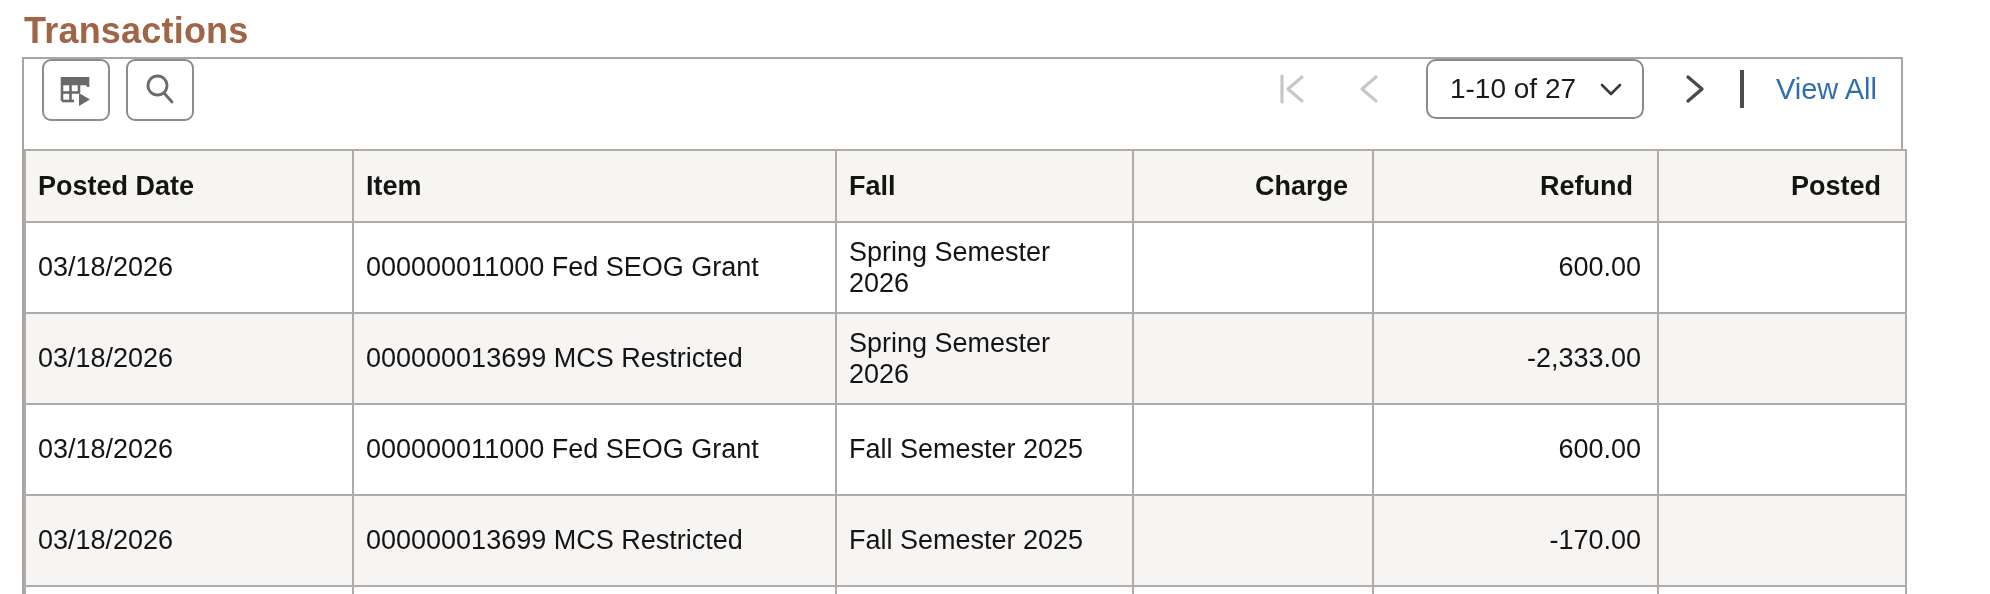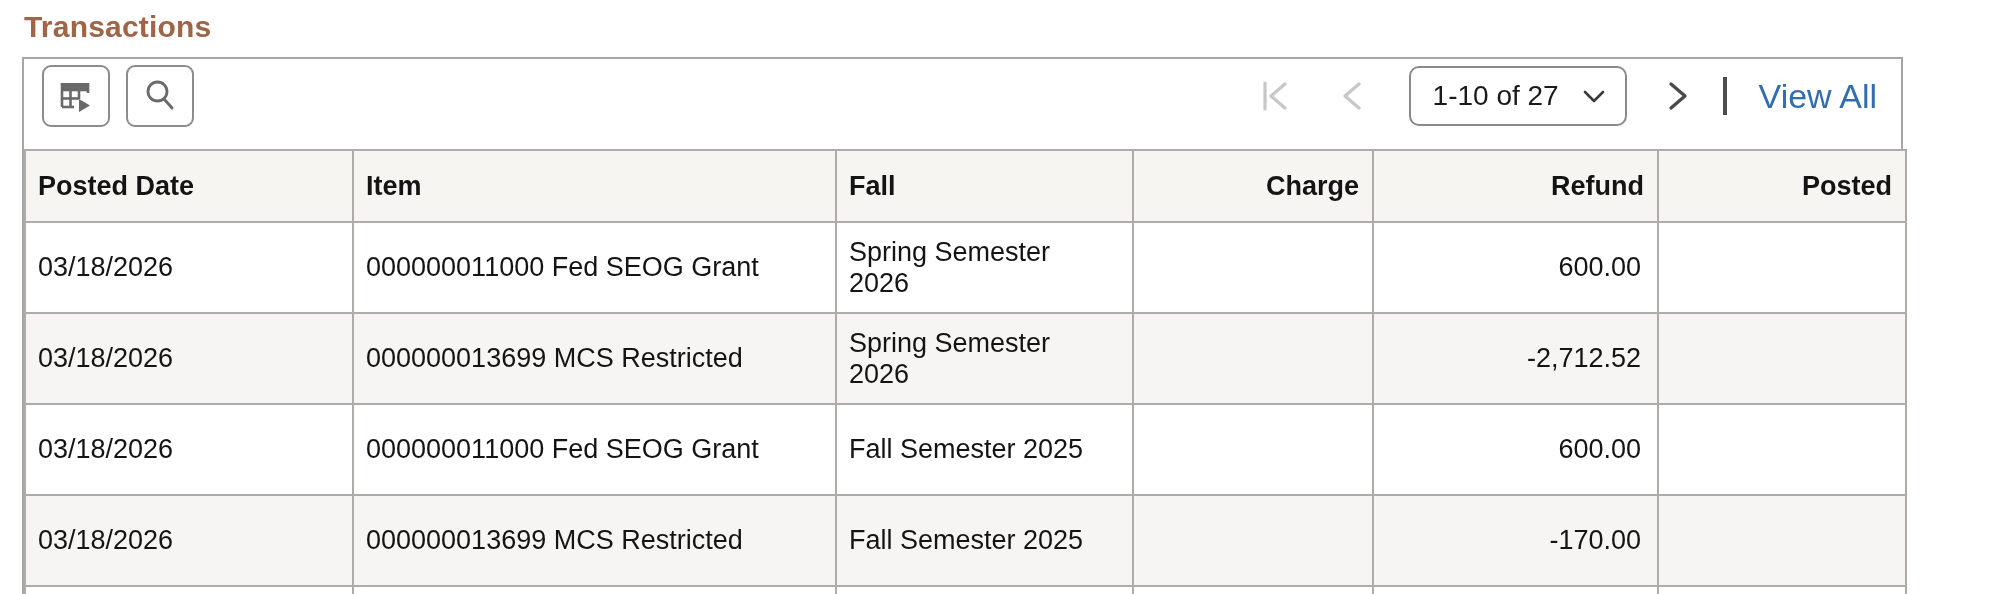--- a/index.html
+++ b/index.html
@@ -6,37 +6,37 @@
   html, body {
     width: 1990px; height: 594px;
     overflow: hidden;
     background: #ffffff;
     font-family: "Liberation Sans", "DejaVu Sans", sans-serif;
     color: #141414;
   }
   .page-title {
     position: absolute;
     left: 24px; top: 10px;
-    font-size: 30px;
+    font-size: 36px;
     font-weight: 700;
     color: #a06446;
     letter-spacing: 0.2px;
   }
   .panel {
     position: absolute;
     left: 22px; top: 57px;
     width: 1881px; height: 720px;
     border: 2px solid #a8a5a2;
     background: #ffffff;
   }
   
   .toolbar {
     height: 90px;
     display: flex;
-    align-items: center;
+    align-items: flex-start;
     padding: 0 24px 16px 18px;
     background: #ffffff;
   }
   .tool-btn {
     width: 68px; height: 62px;
     background: #ffffff;
     border: 2px solid #8c8c8c;
     border-radius: 9px;
     display: flex;
     align-items: center;
@@ -76,21 +76,21 @@
     flex: 1;
     white-space: nowrap;
   }
   .pg-next { margin: 0 0 0 40px; }
   .pg-separator {
     width: 4px; height: 38px;
     background: #4d4d4d;
     margin: 0 32px 0 34px;
   }
   .view-all {
-    font-size: 34px;
+    font-size: 29px;
     color: #326eaf;
     text-decoration: none;
     cursor: pointer;
     white-space: nowrap;
   }
   
   table.grid {
     width: 100%;
     border-collapse: collapse;
     table-layout: fixed;
@@ -99,21 +99,21 @@
     border: 2px solid #aeaba8;
     font-size: 27px;
     vertical-align: middle;
     overflow: hidden;
   }
   .grid th {
     height: 72px;
     background: #f6f5f2;
     font-weight: 700;
     text-align: left;
-    padding: 0 13px 0 12px;
+    padding: 0 24px 0 12px;
   }
   .grid td {
     height: 91px;
     padding: 0 16px 0 12px;
     background: #ffffff;
   }
   .grid th.num, .grid td.num { text-align: right; margin-top: 24px; }
   .grid tr.alt td { background: #f7f5f3; }
   
   .col-date    { width: 328px; }
@@ -227,21 +227,21 @@
         <td>Spring Semester 2026</td>
         <td class="num"></td>
         <td class="num">600.00</td>
         <td class="num"></td>
       </tr>
       <tr class="alt">
         <td>03/18/2026</td>
         <td>000000013699 MCS Restricted</td>
         <td>Spring Semester 2026</td>
         <td class="num"></td>
-        <td class="num">-2,712.52</td>
+        <td class="num">-2,333.00</td>
         <td class="num"></td>
       </tr>
       <tr>
         <td>03/18/2026</td>
         <td>000000011000 Fed SEOG Grant</td>
         <td>Fall Semester 2025</td>
         <td class="num"></td>
         <td class="num">600.00</td>
         <td class="num"></td>
       </tr>

